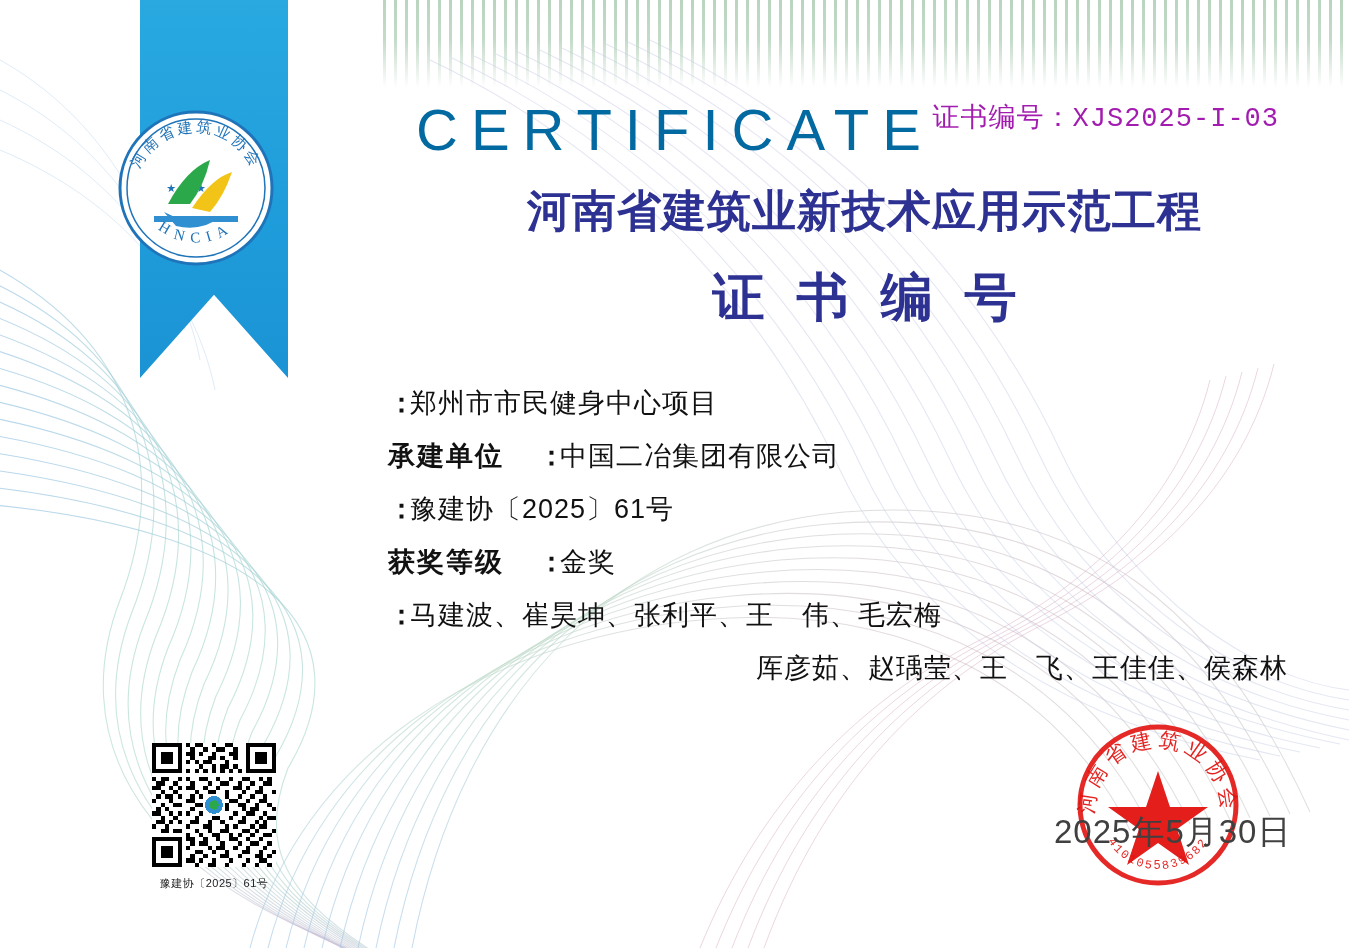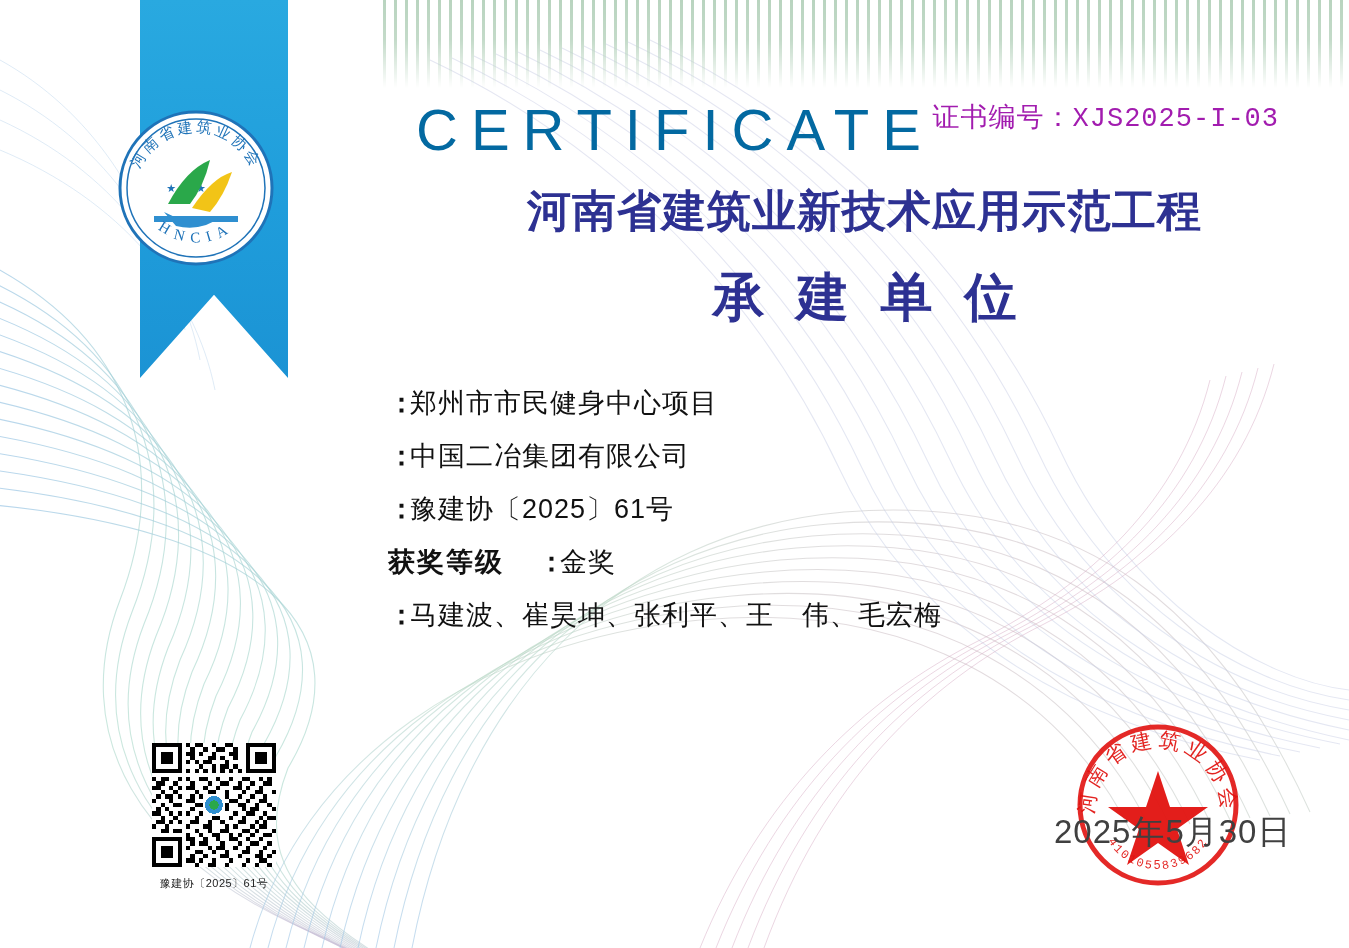--- a/index.html
+++ b/index.html
@@ -307,30 +307,31 @@
     <text font-size="15" fill="#1f73b8" font-family="'Liberation Serif',serif" letter-spacing="7">
       <textPath href="#sealArcB" startOffset="50%" text-anchor="middle">HNCIA</textPath>
     </text>
   </svg>
 
   <div class="cert-word">CERTIFICATE</div>
 
   <div class="cert-no">证书编号：XJS2025-I-03</div>
 
   <div class="title-main">河南省建筑业新技术应用示范工程</div>
-  <div class="title-sub">承建单位</div>
+  <div class="title-sub">证书编号</div>
 
   <div class="fields">
 
     <div class="field-row">
       <div class="field-colon">：</div>
       <div class="field-value">郑州市市民健身中心项目</div>
     </div>
 
     <div class="field-row">
+      <div class="field-label">承建单位</div>
       <div class="field-colon">：</div>
       <div class="field-value">中国二冶集团有限公司</div>
     </div>
 
     <div class="field-row">
       <div class="field-colon">：</div>
       <div class="field-value">豫建协〔2025〕61号</div>
     </div>
 
     <div class="field-row">
@@ -338,20 +339,21 @@
       <div class="field-colon">：</div>
       <div class="field-value">金奖</div>
     </div>
 
     <div class="field-row">
       <div class="field-colon">：</div>
       <div class="people-block">
         <div class="field-value">马建波、崔昊坤、张利平、王　伟、毛宏梅</div>
       </div>
     </div>
+    <div class="field-value line2">厍彦茹、赵瑀莹、王　飞、王佳佳、侯森林</div>
   </div>
 
   <div class="qr-wrap">
     <svg class="qr-code" viewBox="0 0 29 29" shape-rendering="crispEdges">
       <rect width="29" height="29" fill="#ffffff"></rect>
       <g fill="#000000">
 
         <rect x="0" y="0" width="7" height="1"></rect>
           <rect x="0" y="6" width="7" height="1"></rect>
         <rect x="0" y="0" width="1" height="7"></rect>

